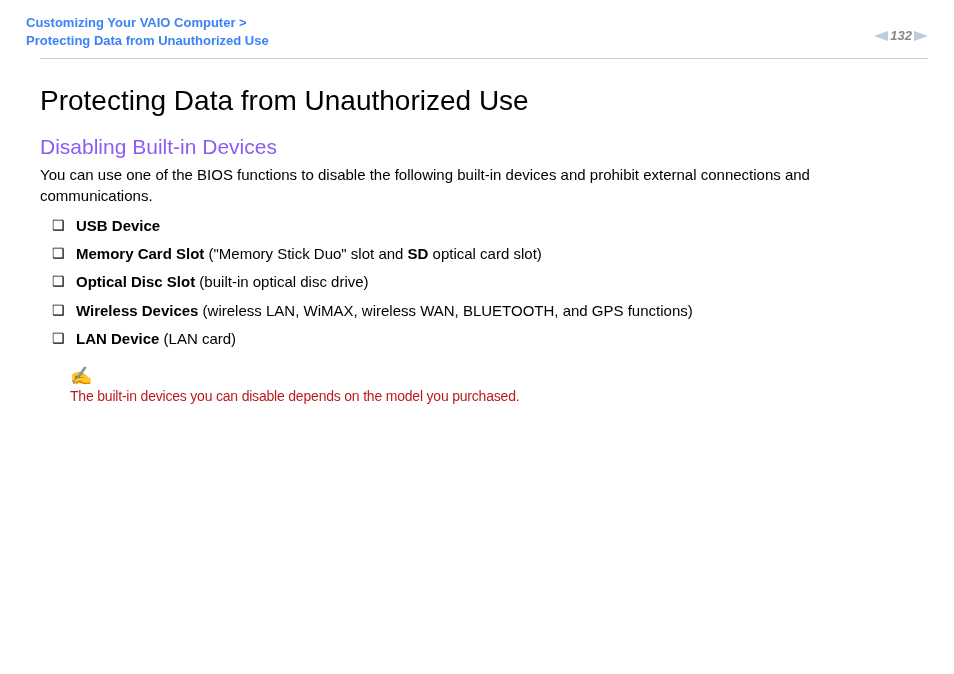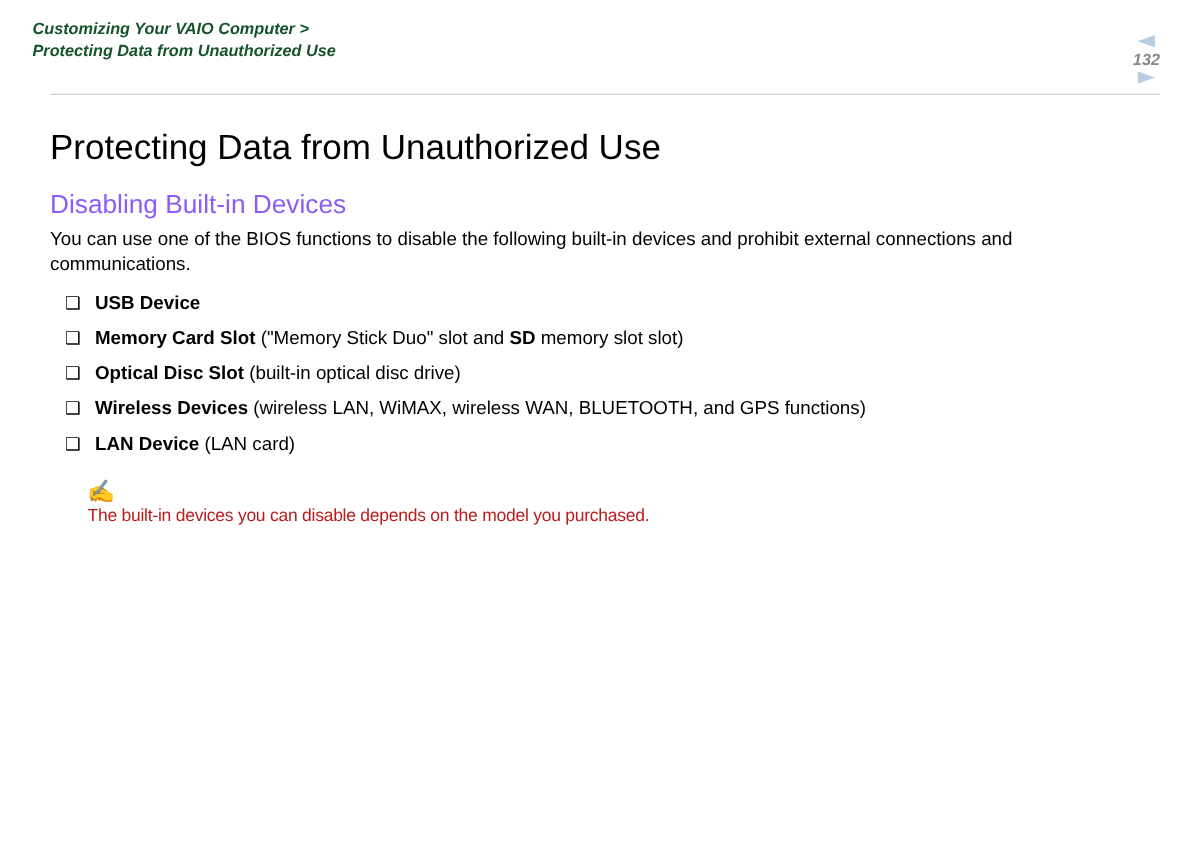--- a/index.html
+++ b/index.html
@@ -14,38 +14,36 @@
       height: 674px;
       position: relative;
     }
     .header {
       padding: 14px 26px 8px 26px;
       display: flex;
       justify-content: space-between;
       align-items: flex-start;
     }
     .breadcrumb {
-      color: #14532d;
+      color: #3b82f6;
       font-size: 13px;
       font-weight: bold;
       line-height: 1.4;
-      font-style: italic;
     }
     .breadcrumb-line1 {
       display: block;
     }
     .breadcrumb-line2 {
       display: block;
     }
     .page-nav {
       display: flex;
       align-items: center;
       gap: 2px;
       margin-top: 14px;
-      flex-direction: column;
     }
     .page-number {
       color: #888;
       font-size: 13px;
       font-weight: bold;
       font-style: italic;
     }
     .nav-arrow {
       display: inline-block;
     }
@@ -145,21 +143,21 @@
 <div class="content">
   <h1 class="main-title">Protecting Data from Unauthorized Use</h1>
   <h2 class="section-title">Disabling Built-in Devices</h2>
   <p class="intro-text">You can use one of the BIOS functions to disable the following built-in devices and prohibit external connections and communications.</p>
 
   <ul class="device-list">
     <li>
       <span class="bold">USB Device</span>
     </li>
     <li>
-      <span class="bold">Memory Card Slot</span><span> ("Memory Stick Duo" slot and </span><span class="bold">SD</span><span> memory slot slot)</span>
+      <span class="bold">Memory Card Slot</span><span> ("Memory Stick Duo" slot and </span><span class="bold">SD</span><span> optical card slot)</span>
     </li>
     <li>
       <span class="bold">Optical Disc Slot</span><span> (built-in optical disc drive)</span>
     </li>
     <li>
       <span class="bold">Wireless Devices</span><span> (wireless LAN, WiMAX, wireless WAN, BLUETOOTH, and GPS functions)</span>
     </li>
     <li>
       <span class="bold"> LAN Device</span><span> (LAN card)</span>
     </li>

